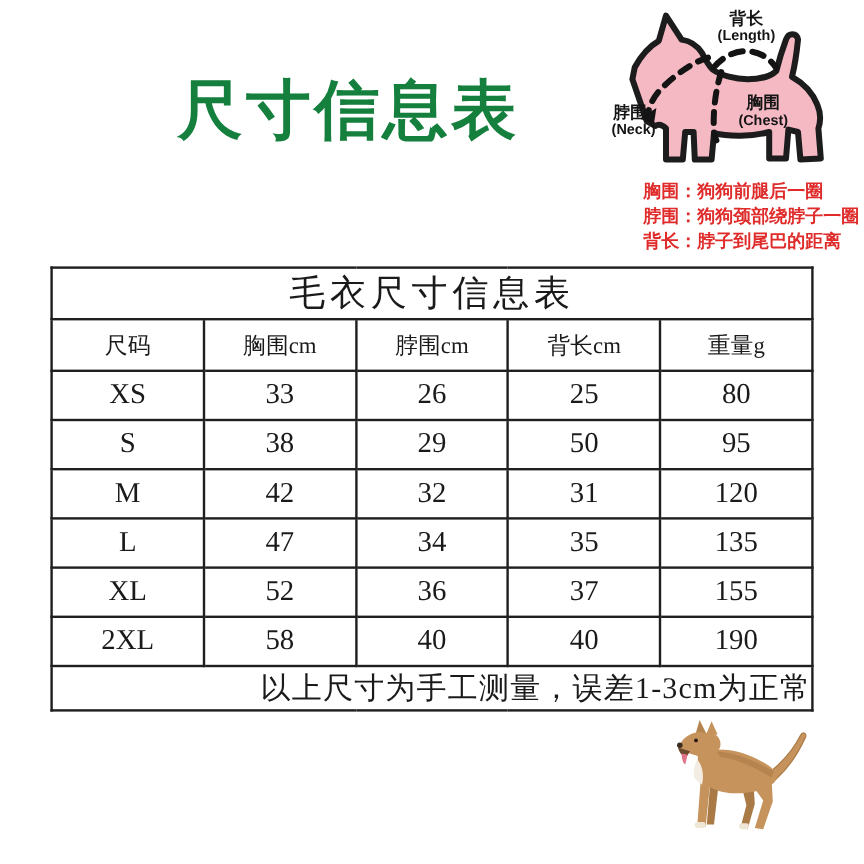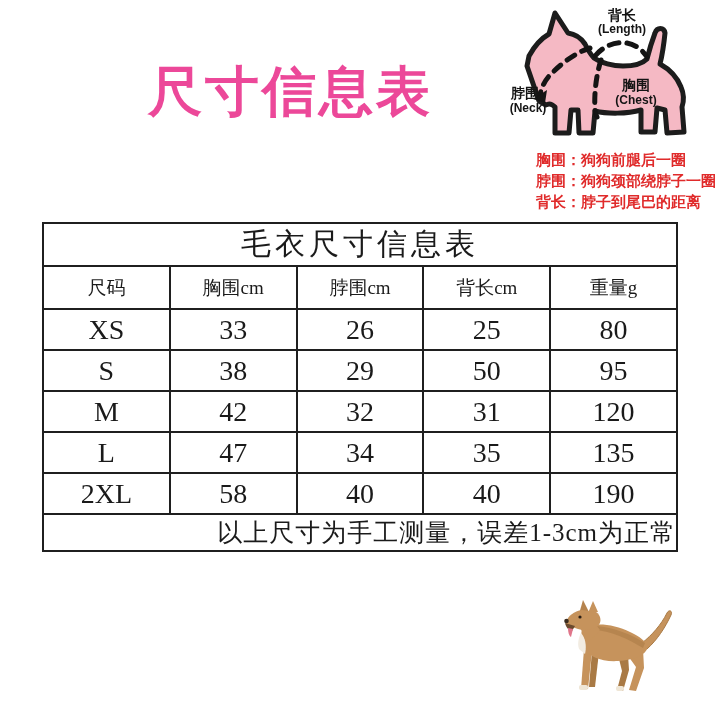--- a/index.html
+++ b/index.html
@@ -1,38 +1,38 @@
 <!DOCTYPE html>
 <html><head>
 <meta charset="utf-8">
 <style>
   html,body{margin:0;padding:0;background:#fff;}
   #canvas{position:relative;width:720px;height:720px;background:#ffffff;overflow:hidden;
           font-family:"Liberation Sans","DejaVu Sans",sans-serif;}
 
   
   #page-title{position:absolute;left:148px;top:56px;width:360px;
-    font-size:54px;font-weight:800;color:#ec4899;letter-spacing:3px;white-space:nowrap;}
+    font-size:54px;font-weight:800;color:#15803d;letter-spacing:3px;white-space:nowrap;}
 
   
   #diagram{position:absolute;left:495px;top:0px;width:225px;height:152px;}
   #diagram svg{display:block;}
   .diag-label{font-family:"Liberation Sans","DejaVu Sans",sans-serif;font-weight:700;fill:#141414;}
 
   
   #notes{position:absolute;left:536px;top:149px;width:186px;}
   .note-line{font-size:15px;line-height:21px;font-weight:700;color:#e02b2b;white-space:nowrap;}
 
   
   #size-table{position:absolute;left:42px;top:222px;width:636px;border-collapse:collapse;
     table-layout:fixed;font-family:"Liberation Serif","DejaVu Serif",serif;color:#1a1a1a;}
   #size-table td{border:2px solid #1f1f1f;text-align:center;vertical-align:middle;padding:0;}
   #size-table td.tbl-title{height:40px;font-size:30px;letter-spacing:4px;}
   #size-table td.col-head{height:41px;font-size:19px;font-family:Liberation Serif, serif;}
-  #size-table td.data-cell{height:39px;font-size:28px;}
+  #size-table td.data-cell{height:39px;font-size:24px;}
   #size-table td.foot-cell{height:35px;font-size:25px;text-align:right;padding-left:6px;letter-spacing:1px;}
 
   
   #bottom-dog{position:absolute;left:556px;top:597px;width:132px;height:112px;}
 </style>
 </head>
 <body>
 
 <div id="canvas">
 
@@ -117,20 +117,27 @@
         <td class="data-cell">120</td>
       </tr>
       <tr>
         <td class="data-cell">L</td>
         <td class="data-cell">47</td>
         <td class="data-cell">34</td>
         <td class="data-cell">35</td>
         <td class="data-cell">135</td>
       </tr>
       <tr>
+        <td class="data-cell">XL</td>
+        <td class="data-cell">52</td>
+        <td class="data-cell">36</td>
+        <td class="data-cell">37</td>
+        <td class="data-cell">155</td>
+      </tr>
+      <tr>
         <td class="data-cell">2XL</td>
         <td class="data-cell">58</td>
         <td class="data-cell">40</td>
         <td class="data-cell">40</td>
         <td class="data-cell">190</td>
       </tr>
       <tr>
         <td class="foot-cell" colspan="5">以上尺寸为手工测量，误差1-3cm为正常</td>
       </tr>
     </tbody>

